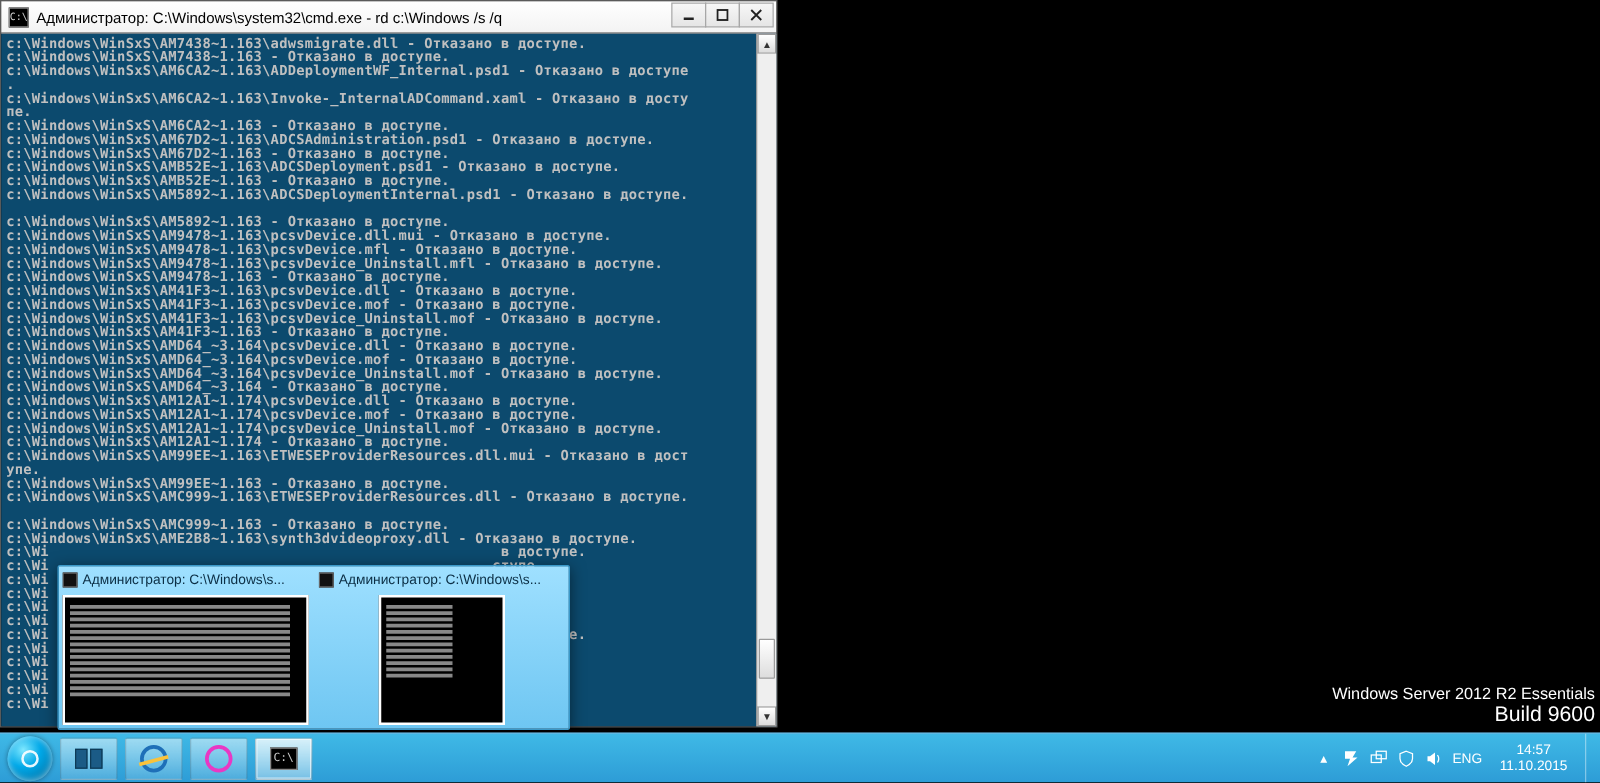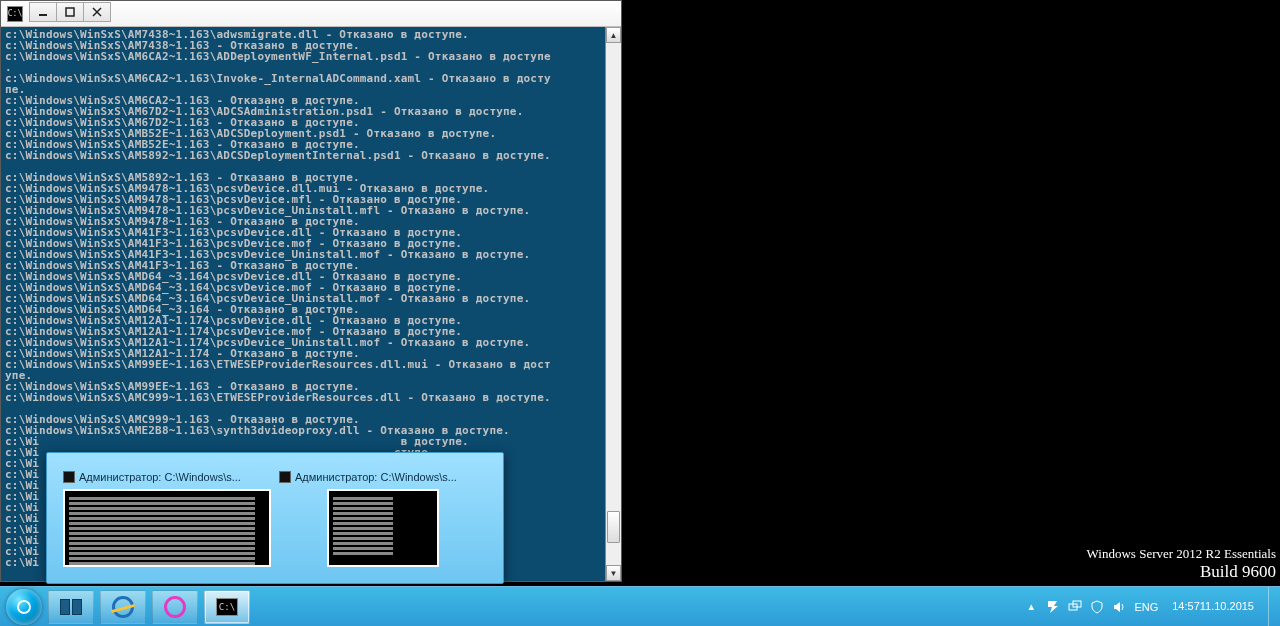--- a/index.html
+++ b/index.html
@@ -56,60 +56,59 @@
   }
   .sb-btn { height:16px; background:linear-gradient(#fff,#dcdcdc);border:1px solid #9a9a9a;display:flex;align-items:center;justify-content:center;font-size:8px;color:#333;}
   .sb-track{flex:1;position:relative;background:#efefef;}
   .sb-thumb{position:absolute;left:1px;right:1px;height:32px;bottom:22px;background:linear-gradient(#fff,#ddd);border:1px solid #9a9a9a;border-radius:1px;}
 
   
   .watermark {
     position:absolute; right:4px; bottom:44px;
     text-align:right; color:#fff; font-size:13px;
     text-shadow:0 0 2px rgba(0,0,0,.5);
-    font-family:Liberation Serif, serif;
   }
   .watermark .build{font-size:17px;}
 
   
   .taskbar {
     position:absolute; left:0; right:0; bottom:0; height:40px;
     background: linear-gradient(#3fb9e6,#2d9cd6);
     display:flex; align-items:stretch;
     border-top:1px solid rgba(255,255,255,.3);
   }
   .tb-left{display:flex;align-items:center;gap:6px;padding:2px 6px;}
   .tb-btn{
     width:46px;height:34px;border:1px solid rgba(0,0,0,.15);
     background:linear-gradient(rgba(255,255,255,.5),rgba(255,255,255,.15));
     border-radius:2px;display:flex;align-items:center;justify-content:center;
   }
   .tb-btn.active{background:linear-gradient(rgba(255,255,255,.8),rgba(255,255,255,.35));box-shadow:inset 0 0 0 1px rgba(255,255,255,.6);}
   .tb-right{margin-left:auto;display:flex;align-items:center;gap:8px;padding:0 4px;color:#fff;font-size:11px;}
   .tray-icon{width:14px;height:14px;display:flex;align-items:center;justify-content:center;color:#fff;font-size:11px;}
-  .clock{display:flex;flex-direction:row;align-items:center;line-height:13px;padding:0 6px;}
+  .clock{display:flex;flex-direction:column;align-items:center;line-height:13px;padding:0 6px;}
   .show-desktop{width:8px;align-self:stretch;border-left:1px solid rgba(255,255,255,.4);}
 
   
   .start-orb{
     width:36px;height:36px;border-radius:50%;
     background: radial-gradient(circle at 35% 30%, #7fe8ff 0%, #00a8e8 40%, #006494 100%);
     box-shadow:0 0 4px rgba(0,0,0,.4), inset 0 0 6px rgba(255,255,255,.6);
     display:flex;align-items:center;justify-content:center;
   }
   .start-orb svg{width:20px;height:20px;}
 
   
   .previews{
     position:absolute;left:46px;bottom:42px;
-    width:458px;height:132px;
+    width:410px;height:132px;
     background:linear-gradient(#9fe0ff,#6ec6f2);
     border:1px solid #3b99c9;border-radius:2px;
     box-shadow:0 3px 12px rgba(0,0,0,.5);
-    display:flex;padding:16px;gap:8px;
+    display:flex;padding:3px;gap:8px;
   }
   .preview{
     flex:1;display:flex;flex-direction:column;
   }
   .preview .pv-title{display:flex;align-items:center;gap:4px;font-size:11px;color:#0b2e44;height:16px;white-space:nowrap;overflow:hidden;}
   .preview .pv-title .mini-icon{width:12px;height:12px;background:#111;border:1px solid #666;}
   .preview .thumb{
     flex:1;margin-top:4px;background:#000;border:2px solid #fff;
     display:flex;align-items:center;justify-content:center;overflow:hidden;
   }
@@ -126,20 +125,21 @@
   .ico-ie::after{content:"";position:absolute;left:-4px;right:-4px;top:8px;height:3px;background:#f9c23c;transform:rotate(-15deg);}
   .ico-ring{width:22px;height:22px;border:3px solid #e838c4;border-radius:50%;}
   .ico-cmd{width:22px;height:18px;background:#000;border:1px solid #888;display:flex;align-items:center;justify-content:center;color:#ccc;font:9px monospace;}
 </style>
 </head>
 <body>
 
 <div class="console-window">
   <div class="titlebar">
     <div class="sys-icon">C:\</div>
+    <div class="title">Администратор: C:\Windows\system32\cmd.exe - rd  c:\Windows /s /q</div>
     <div class="btns">
       <div class="btn">
         <svg viewBox="0 0 10 10">
             <rect x="1" y="7" width="8" height="2" fill="#222"></rect>
           </svg>
       </div>
       <div class="btn">
         <svg viewBox="0 0 10 10">
             <rect x="1" y="1" width="8" height="8" fill="none" stroke="#222" stroke-width="1.5"></rect>
           </svg>

